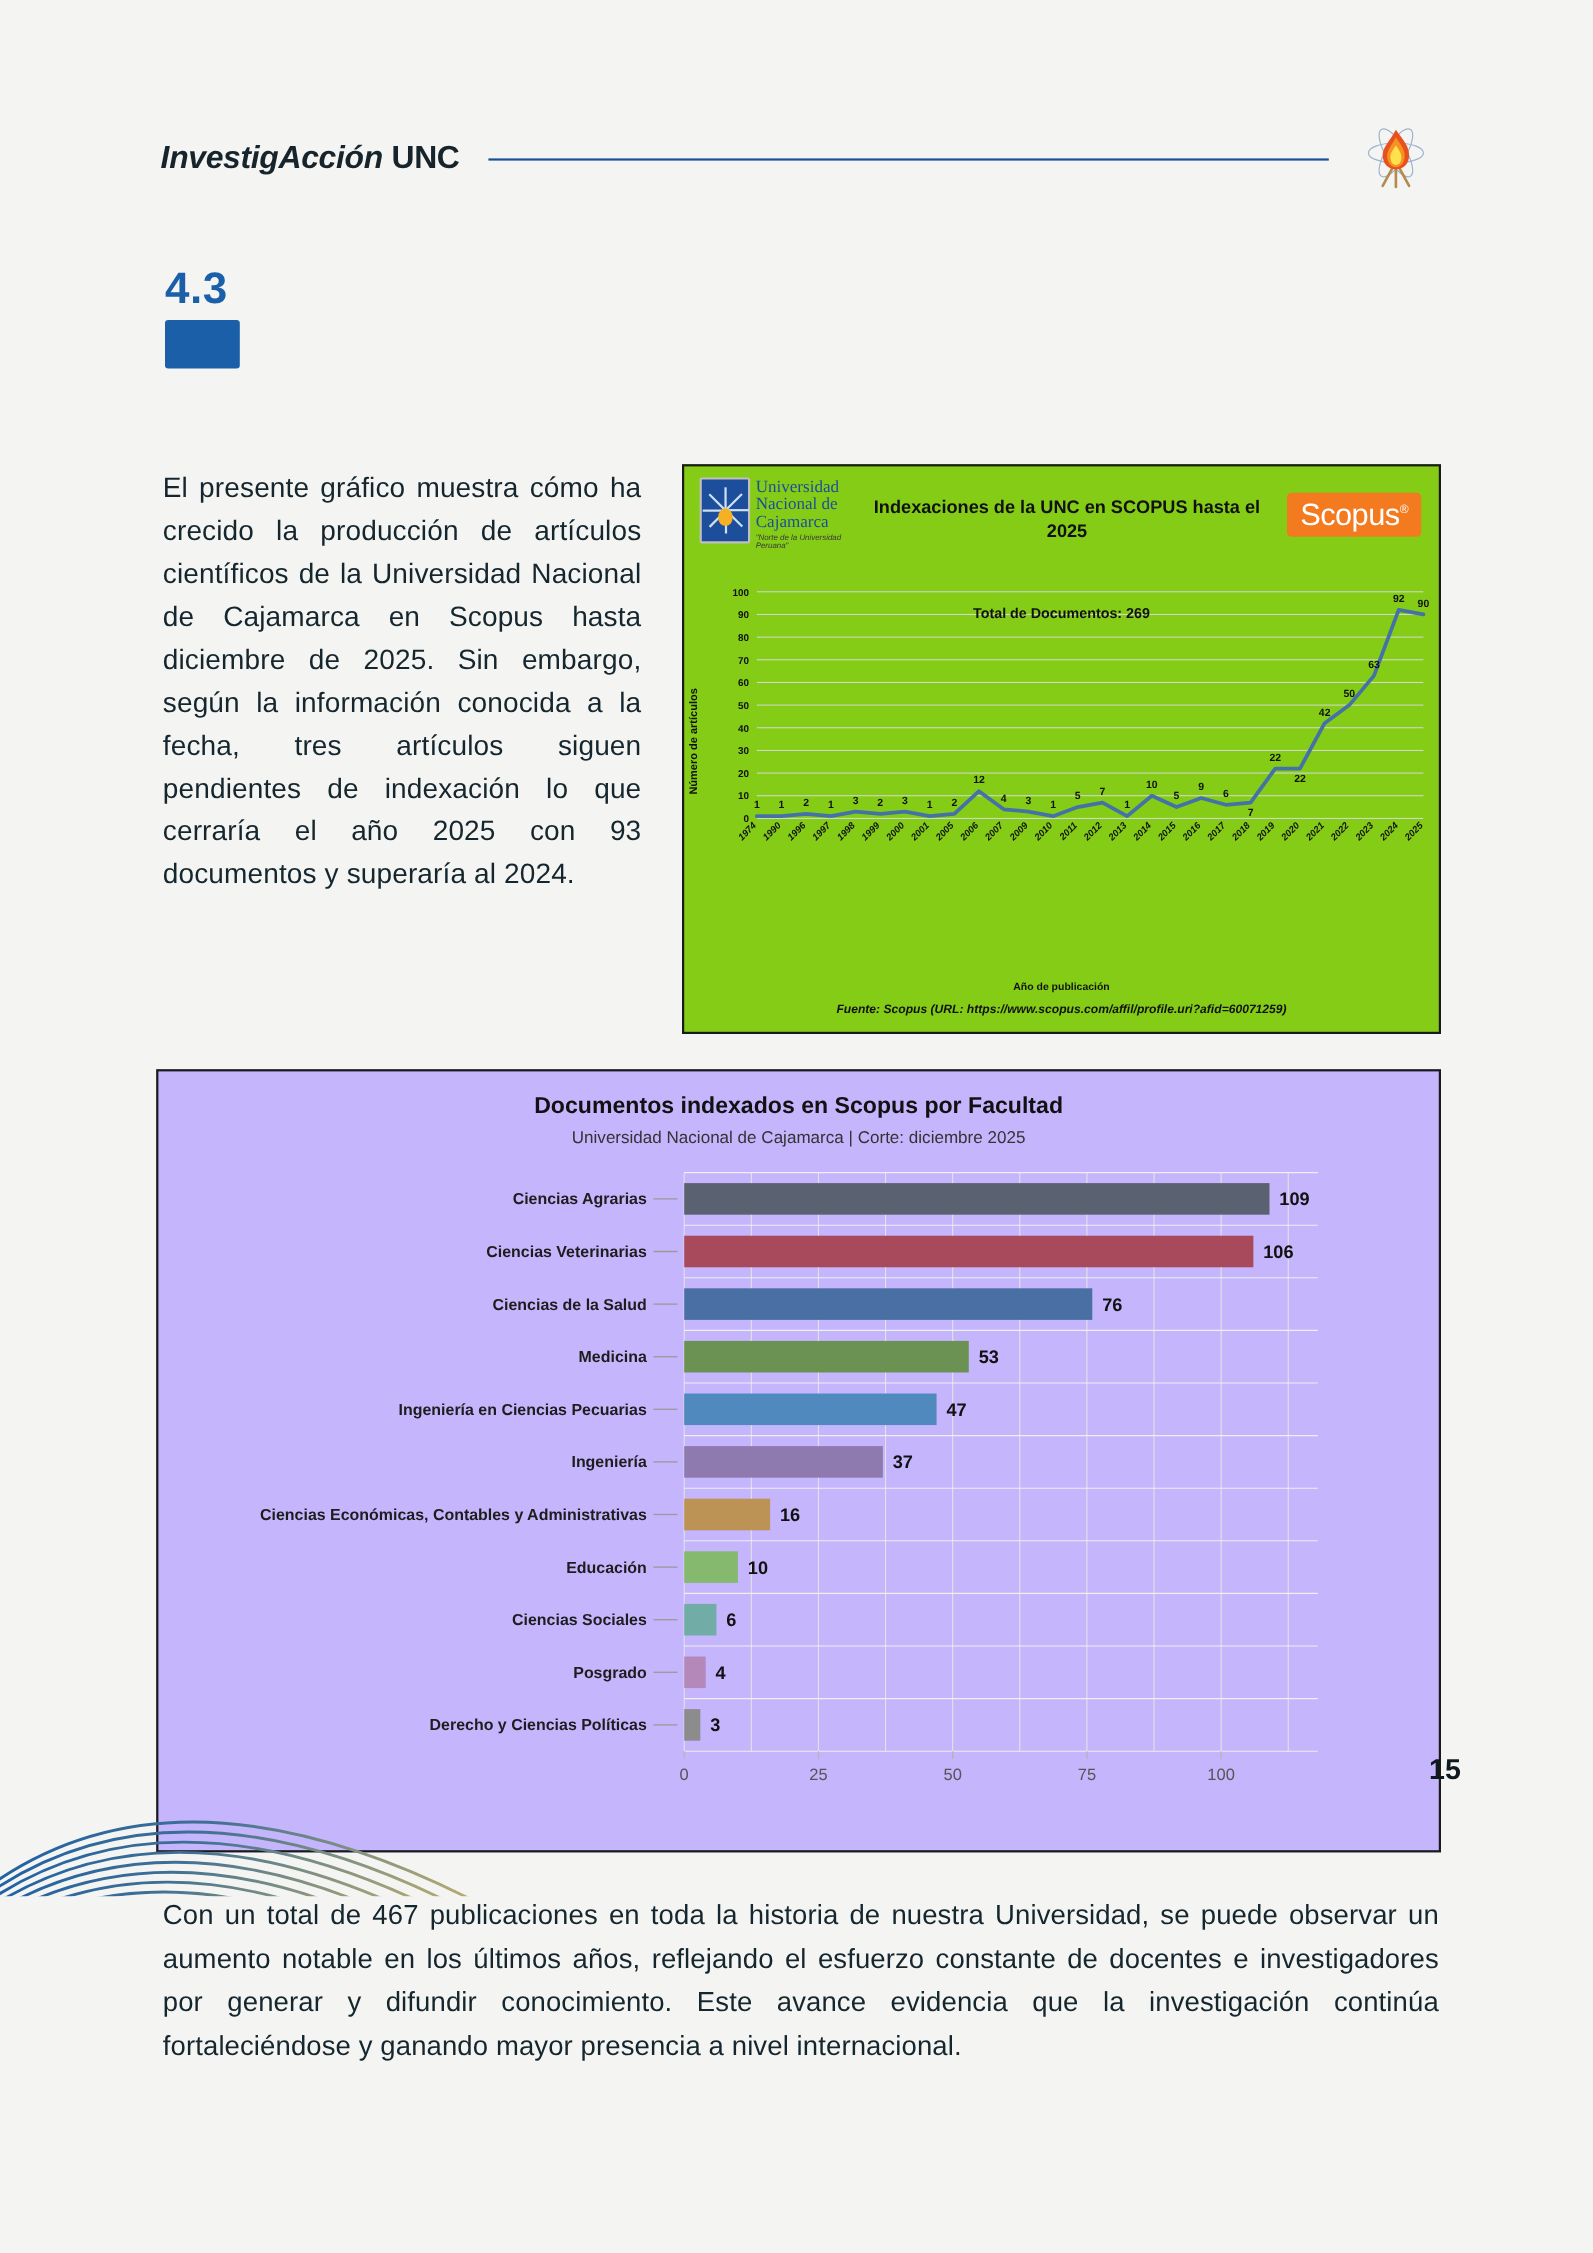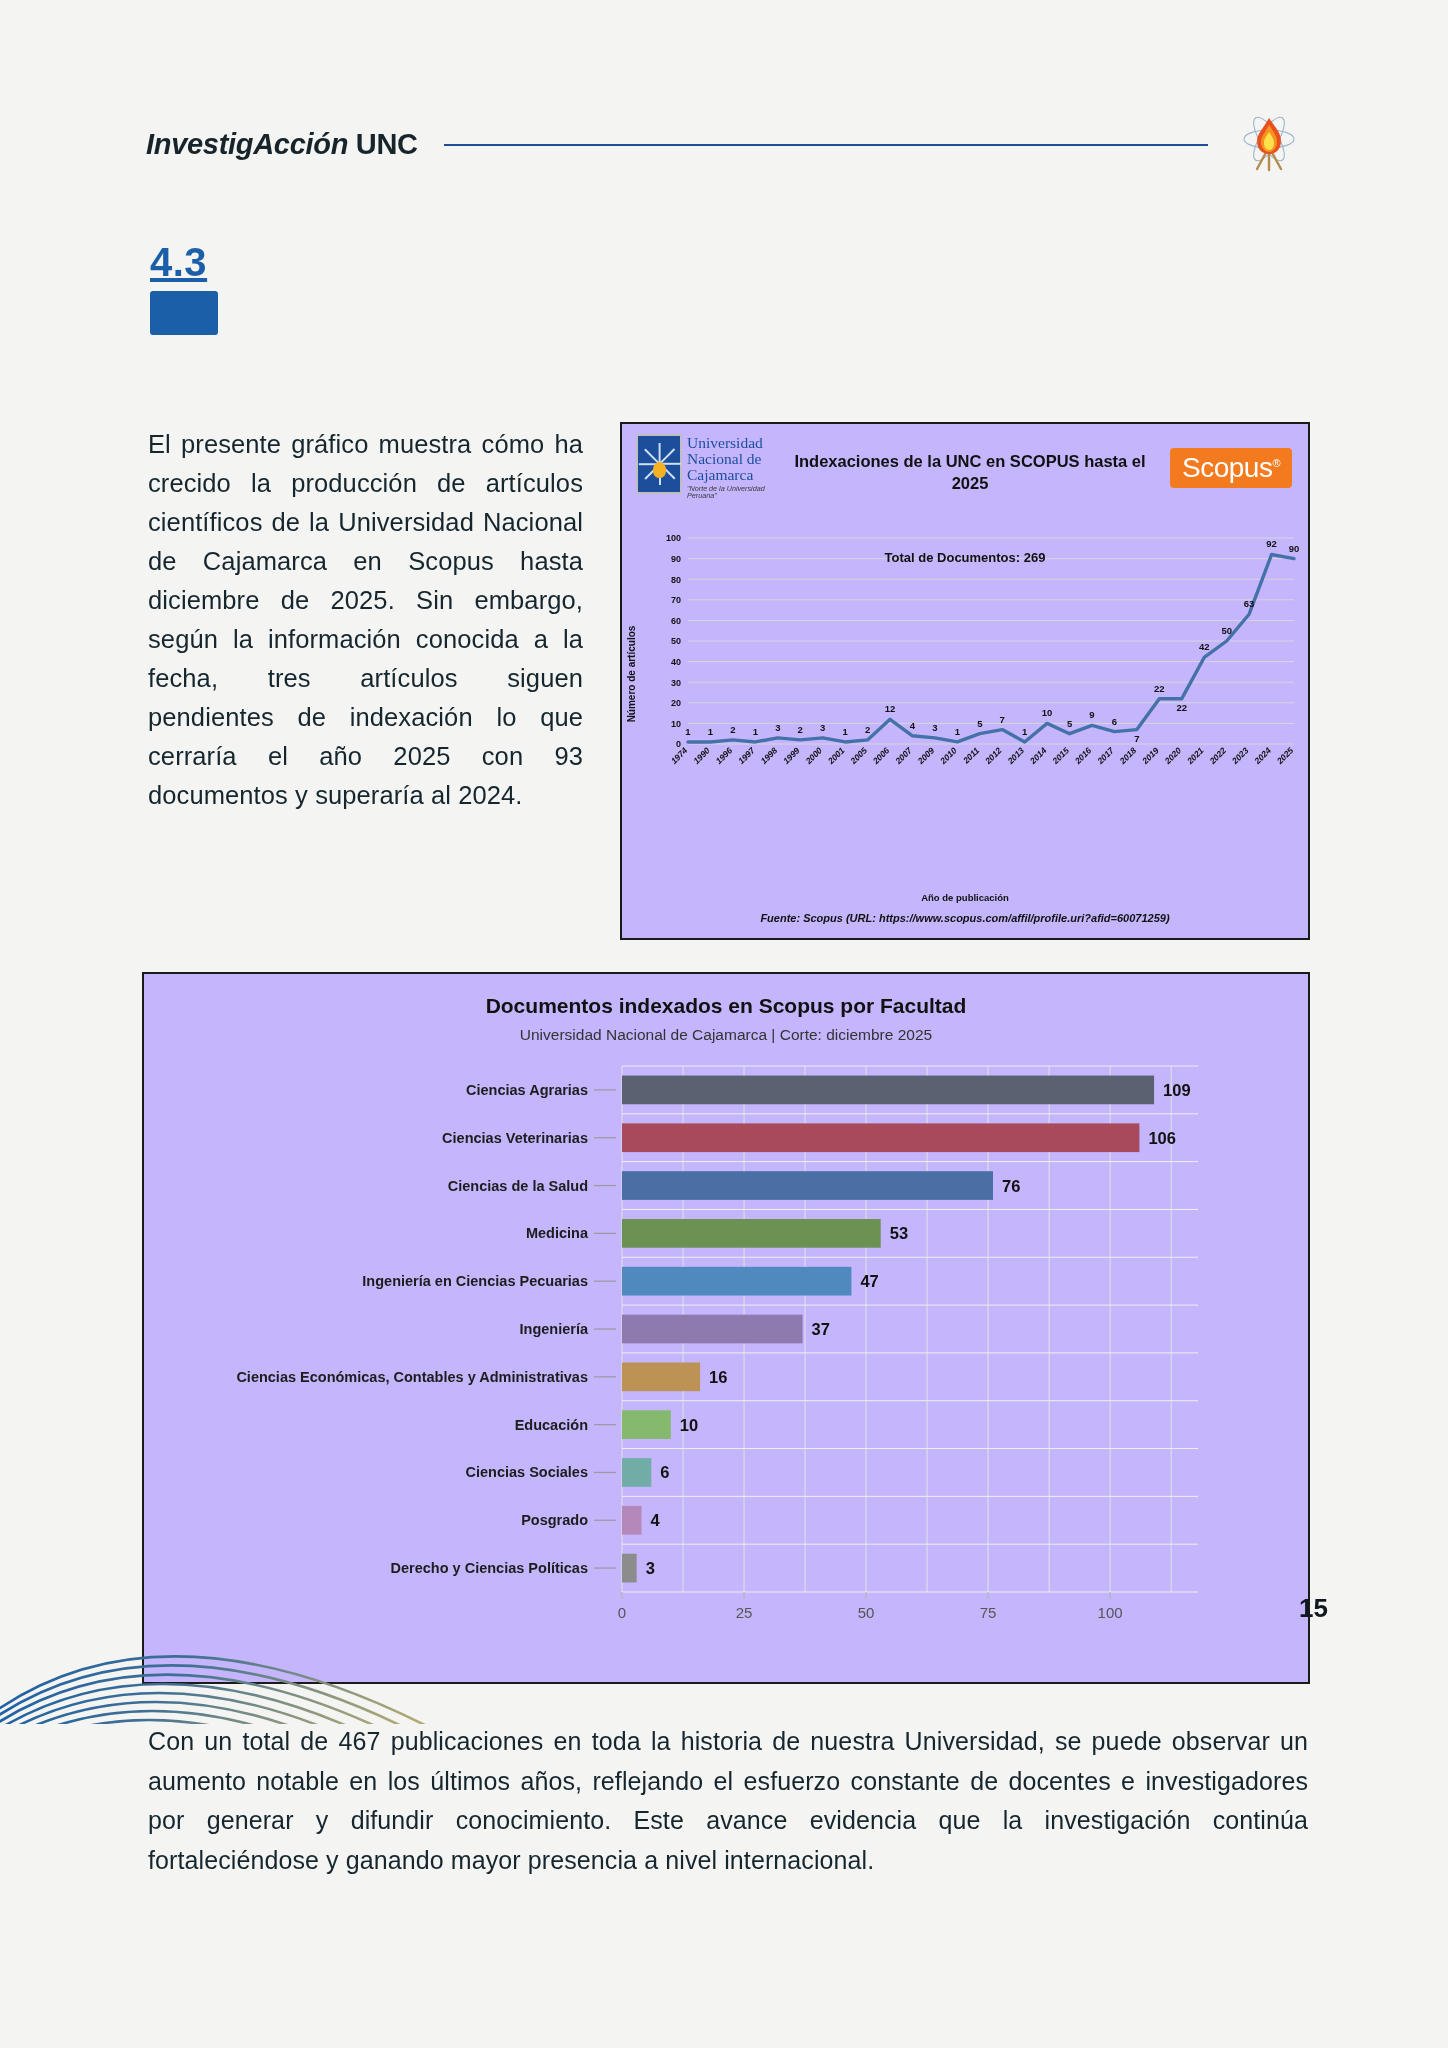--- a/index.html
+++ b/index.html
@@ -18,35 +18,35 @@
   .header{position:absolute;left:146px;top:118px;width:1158px;height:52px;display:flex;align-items:center;}
   .brand{font-size:29px;font-weight:700;color:#17242b;white-space:nowrap;letter-spacing:-0.3px;}
   .brand .it{font-style:italic;}
   .brand .rg{font-style:normal;}
   .header-rule{flex:1;height:0;border-top:2.2px solid #1c4f96;margin:0 26px;position:relative;top:1px;}
   .logo-flame{width:70px;height:70px;position:relative;flex:0 0 70px;}
 
   
   .sec{position:absolute;left:150px;top:240px;display:flex;align-items:flex-start;}
   .sec-num-wrap{width:78px;margin-right:22px;position:relative;top:2px;}
-  .sec-num{font-size:40px;font-weight:800;color:#1b5fa8;letter-spacing:0.5px;line-height:1;text-decoration:underline;}
+  .sec-num{font-size:40px;font-weight:800;color:#1b5fa8;letter-spacing:0.5px;line-height:1;}
   .sec-bar{margin-top:9px;width:68px;height:44px;background:#1b5fa8;border-radius:3px;}
   .sec-title{font-size:60px;font-weight:800;color:#1b5fa8;line-height:1;letter-spacing:-1.2px;position:relative;top:14px;}
 
   
   .lead{
     position:absolute;left:148px;top:425px;width:435px;
     font-size:25.5px;line-height:1.53;text-align:justify;color:#16262e;
     letter-spacing:0.1px;
   }
 
   
   .fig1{
     position:absolute;left:620px;top:422px;width:690px;height:518px;
-    background:#c4b5fd;border:2px solid #1a1a1a;box-sizing:border-box;
+    background:#84cc16;border:2px solid #1a1a1a;box-sizing:border-box;
   }
   .f1-top{position:relative;height:96px;}
   .unc-logo{position:absolute;left:14px;top:10px;width:160px;height:66px;display:flex;gap:5px;align-items:flex-start;}
   .unc-shield{width:42px;height:56px;background:#1c4e9c;border:2px solid #bfbfbf;position:relative;border-radius:2px;flex:0 0 42px;}
   .unc-shield .ray{position:absolute;left:50%;top:50%;width:1.6px;height:21px;background:#cfe0f5;transform-origin:center top;}
   .unc-shield .fl{position:absolute;left:50%;top:46%;width:13px;height:16px;margin-left:-6.5px;background:#f6b024;border-radius:50% 50% 45% 45%;}
   .unc-txt{font-family:"Liberation Serif", serif;color:#1c4e9c;line-height:1.03;font-size:15.5px;padding-top:1px;}
   .unc-txt .lede{font-size:7.2px;color:#3a3a3a;font-style:italic;font-family:"Liberation Sans",sans-serif;padding-top:2px;}
   .scopus{
     position:absolute;right:16px;top:24px;background:#f47a20;color:#fff;

